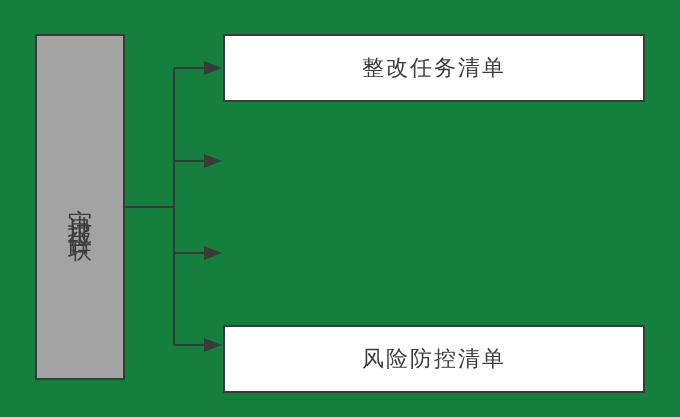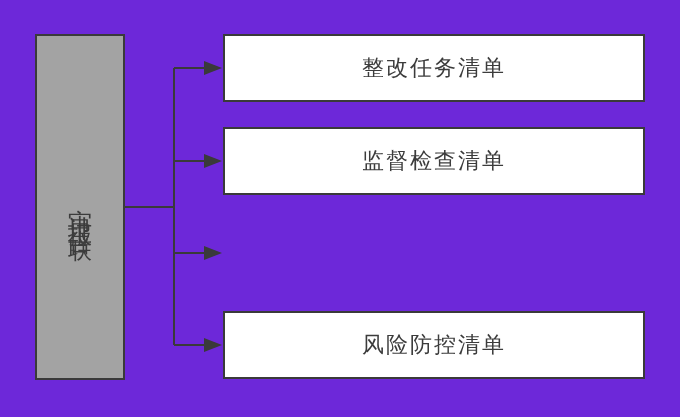--- a/index.html
+++ b/index.html
@@ -5,21 +5,21 @@
 <style>
   html, body {
     margin: 0;
     padding: 0;
     background: #ffffff;
   }
   .canvas {
     position: relative;
     width: 680px;
     height: 417px;
-    background: #6d28d9;
+    background: #15803d;
     font-family: "Liberation Sans", sans-serif;
     overflow: hidden;
     text-decoration: underline;
   }
   .connectors {
     position: absolute;
     left: 0;
     top: 0;
     pointer-events: none;
   }
@@ -59,21 +59,21 @@
   }
   .list-box-label {
     font-size: 22px;
     letter-spacing: 2px;
     color: #3c3c3c;
     white-space: nowrap;
   }
   .box-1 { top: 34px;  }
   .box-2 { top: 127px; }
   .box-3 { top: 219px; }
-  .box-4 { top: 311px; }
+  .box-4 { top: 325px; }
 </style>
 </head>
 <body>
 
 <div class="canvas">
 
   <svg class="connectors" width="680" height="417" viewBox="0 0 680 417" aria-hidden="true">
 
     <path d="M125,207 H174" stroke="#3a3a3a" stroke-width="2" fill="none"></path>
 
@@ -101,22 +101,19 @@
   </svg>
 
   <div class="source-box">
     <span class="source-label">审计报告联</span>
   </div>
 
   <div class="list-box box-1">
     <span class="list-box-label">整改任务清单</span>
   </div>
 
-  <div class="list-box box-2">
-    <span class="list-box-label">监督检查清单</span>
-  </div>
 
 
   <div class="list-box box-4">
     <span class="list-box-label">风险防控清单</span>
   </div>
 
 </div>
 
 </body></html>

